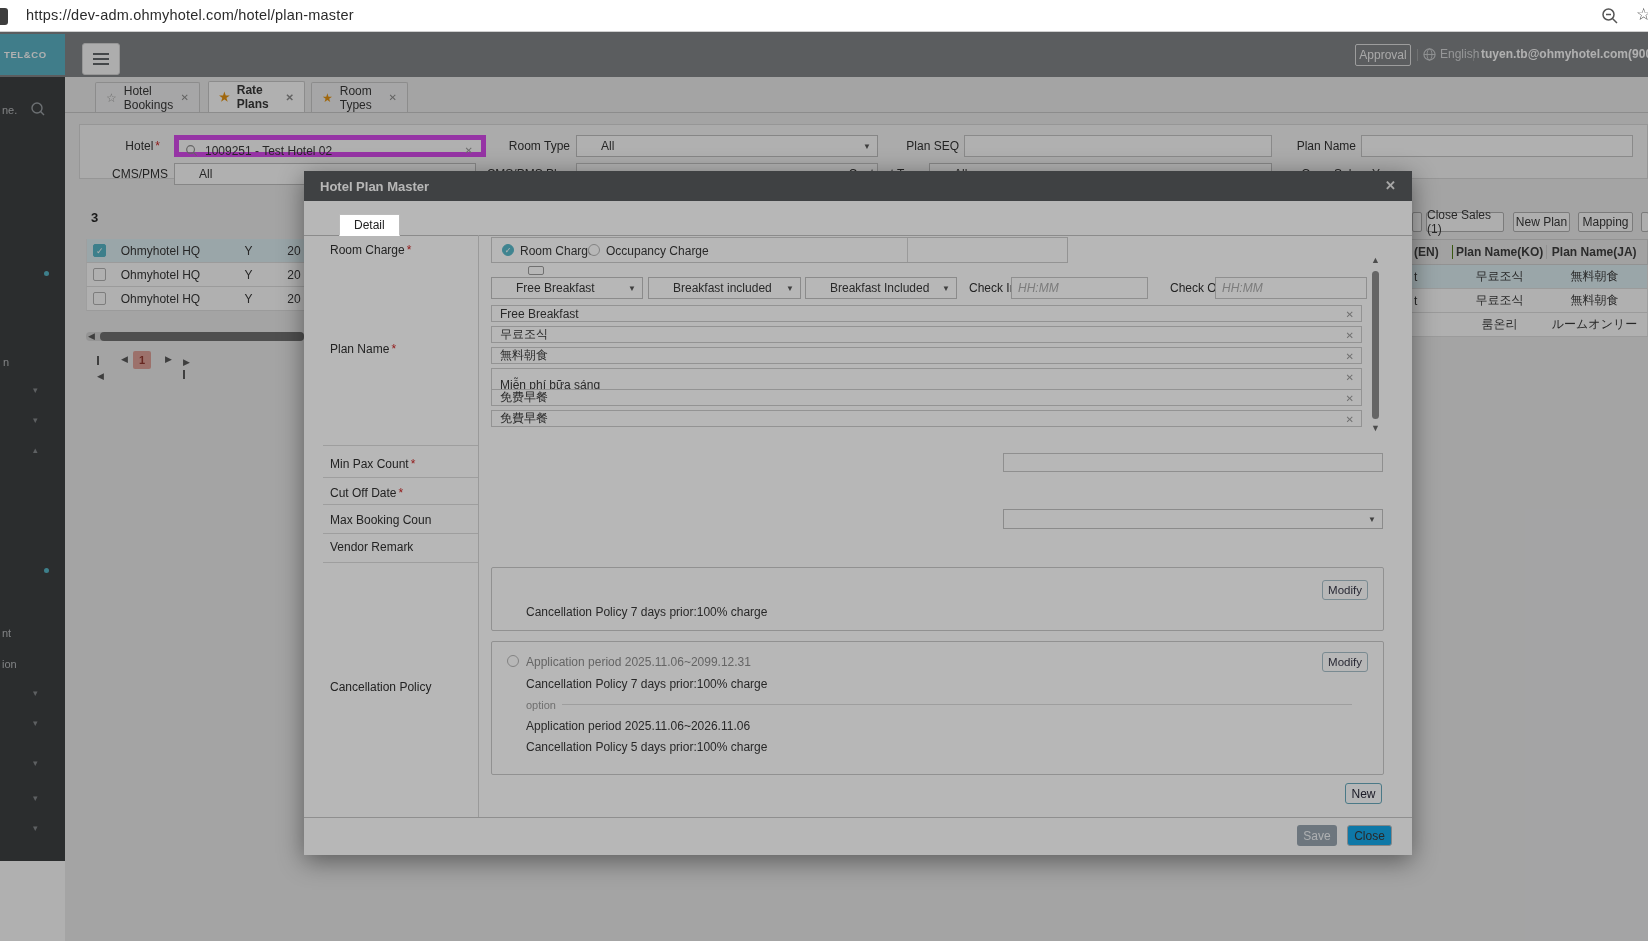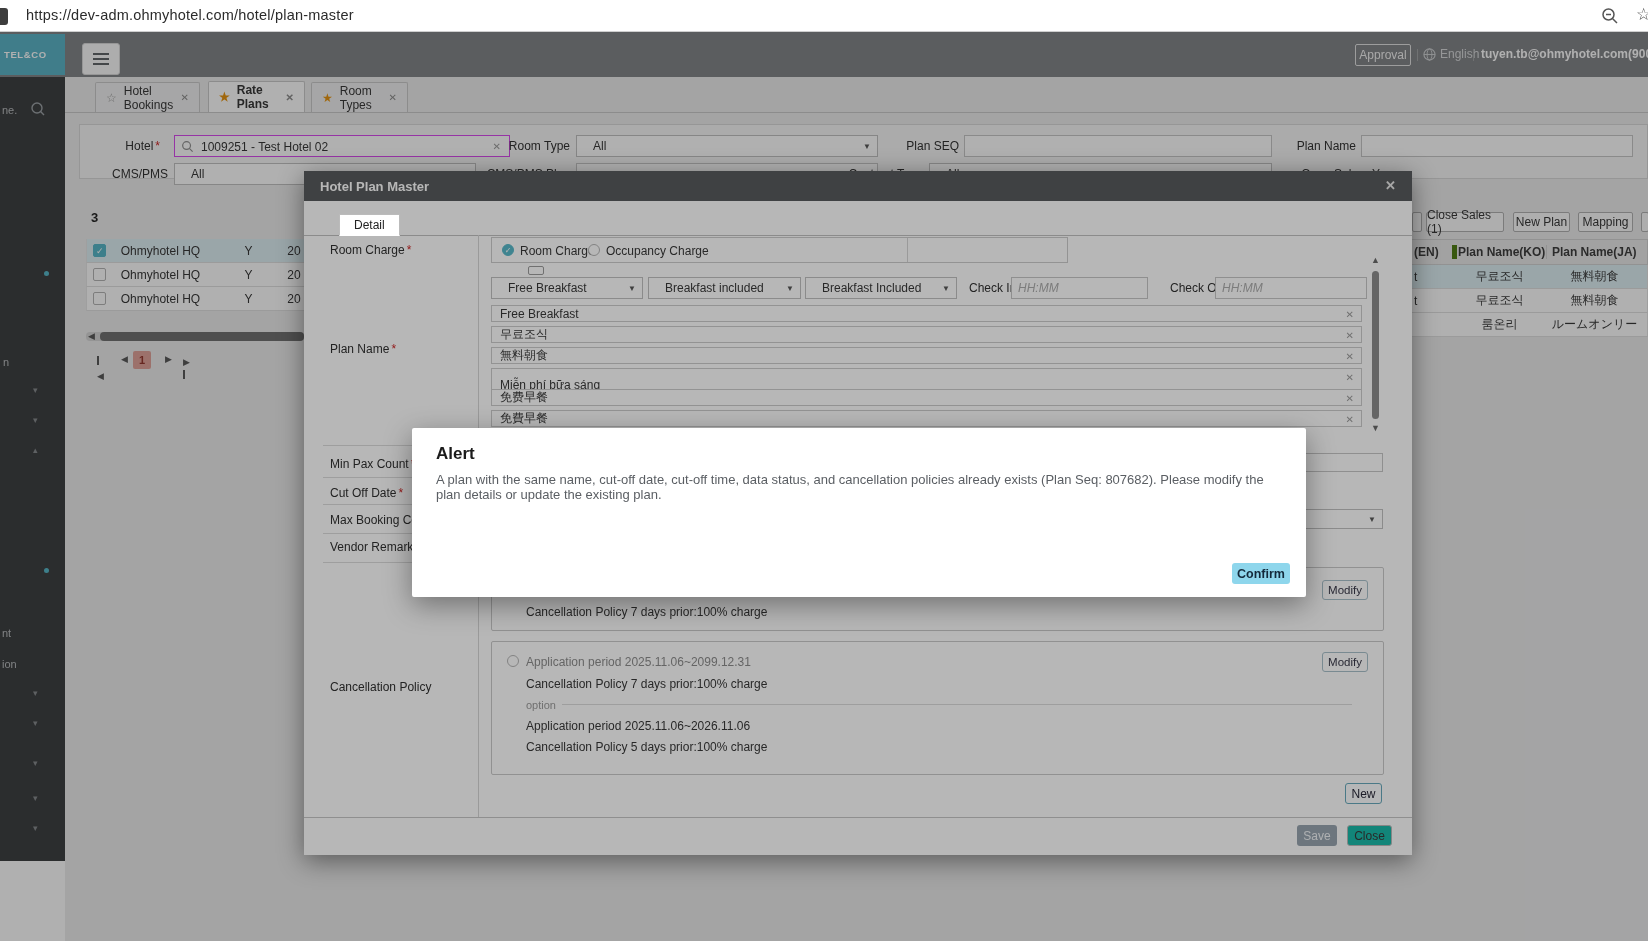--- a/index.html
+++ b/index.html
@@ -36,21 +36,21 @@
   .tx{color:#8b8b8b;font-size:10px}
   .tabline{left:0;top:35px;width:1583px;height:1px;background:#c9c9c9}
   
   .fpanel{left:14px;top:47px;width:1569px;height:55px;background:#f8f8f8;border:1px solid #d8d8d8}
   .lbl{font-size:12px;color:#2e2e2e;text-align:right}
   .req{color:#cc2222;margin-left:2px}
   .inp{border:1px solid #c6c6c6;background:#fff;font-family:"Liberation Sans",sans-serif;
        font-size:12px;color:#333;padding:0 6px;box-sizing:border-box}
   .inp::placeholder{color:#ababab;font-style:italic}
   .sel{border:1px solid #c0c0c0;background:#fff;display:flex;align-items:center;
-       padding:0 18px 0 16px;box-sizing:border-box}
+       padding:0 18px 0 24px;box-sizing:border-box}
   .car{position:absolute;right:6px;top:50%;transform:translateY(-50%);font-size:8px;color:#555}
   .xico{color:#9b9b9b;font-size:10px}
   
   .btn{border:1px solid #b0b0b0;background:#fdfdfd;border-radius:2px;display:flex;align-items:center;
        justify-content:center;font-size:12px;color:#333;box-sizing:border-box}
   .thead{display:flex;background:#ebebeb;border:1px solid #d2d2d2;height:24px;align-items:center;
          font-weight:bold;color:#3a3a3a}
   .trow{display:flex;height:23px;border-bottom:1px solid #e0e0e0;border-left:1px solid #e6e6e6;
         border-right:1px solid #e6e6e6;align-items:center;background:#fff}
   .trow.selrow{background:#dff0f5}
@@ -87,21 +87,21 @@
   .sb-th{width:7px;background:#8a8a8a;border-radius:4px}
   .polbox{border:1px solid #c9c9c9;border-radius:2px}
   .gray{color:#8a8a8a}
   .small{font-size:11px;color:#999}
   .modify{border:1px solid #a6bfc9;background:#fff;border-radius:3px;font-size:11.5px;color:#334;
           display:flex;align-items:center;justify-content:center}
   .newbtn{border:1px solid #64a7ba;background:#fdfeff;border-radius:3px;font-size:12px;color:#223;
           display:flex;align-items:center;justify-content:center}
   .savebtn{background:#95a2ae;color:#f2f5f7;border-radius:3px;display:flex;align-items:center;
            justify-content:center;font-size:12px}
-  .closebtn{background:#14b8a6;border:1px solid #b9b9b9;color:#333;border-radius:3px;display:flex;
+  .closebtn{background:#0ea5e9;border:1px solid #b9b9b9;color:#333;border-radius:3px;display:flex;
             align-items:center;justify-content:center;font-size:12px}
   
   .alert{left:412px;top:428px;width:894px;height:169px;background:#fff;border-radius:2px;
          box-shadow:0 8px 28px rgba(0,0,0,.38)}
   .atitle{font-size:17px;font-weight:600;color:#1b1b1b}
   .amsg{font-size:13px;color:#5a5e63}
   .confirm{background:#8ed6ec;color:#13293a;border-radius:3px;font-size:12.5px;font-weight:bold;
            display:flex;align-items:center;justify-content:center}
   svg{display:block}
 </style>
@@ -182,21 +182,21 @@
       <span class="tx">✕</span>
     </div>
     <div class="abs tab" style="left:246px;top:5px;width:97px">
       <span class="tstar">★</span>
       <span>Room Types</span>
       <span class="tx">✕</span>
     </div>
 
     <div class="abs fpanel"></div>
     <div class="abs lbl" style="left:25px;top:62px;width:70px"><span>Hotel</span><span class="req">*</span></div>
-    <div class="abs" style="left:109px;top:58px;width:336px;height:22px;border:1px solid #d946ef;background:#fff">
+    <div class="abs" style="left:109px;top:58px;width:312px;height:22px;border:5px solid #d946ef;background:#fff">
       <span class="abs" style="left:6px;top:4px">
         <svg width="13" height="13" viewBox="0 0 14 14">
             <circle cx="6" cy="6" r="4.2" fill="none" stroke="#8f8f8f" stroke-width="1.3"></circle>
             <line x1="9" y1="9" x2="12.5" y2="12.5" stroke="#8f8f8f" stroke-width="1.3"></line>
           </svg>
       </span>
       <span class="abs" style="left:26px;top:4px;color:#333">1009251 - Test Hotel 02</span>
       <span class="abs xico" style="right:8px;top:5px">✕</span>
     </div>
     <div class="abs lbl" style="left:435px;top:62px;width:70px">Room Type</div>
@@ -254,21 +254,21 @@
           </div>
         <div class="cc" style="width:106px;justify-content:flex-start;padding-left:8px">Ohmyhotel HQ</div>
         <div class="cc" style="width:62px">Y</div>
         <div class="cc" style="width:46px;justify-content:flex-start;padding-left:8px">20</div>
       </div>
     </div>
 
     <div class="abs" style="left:1347px;top:162px;width:236px">
       <div class="thead" style="border-left:none">
         <div class="cc" style="width:40px;justify-content:flex-start;padding-left:2px">(EN)</div>
-        <div class="cc" style="width:95px;border-left:5px solid #4d7c0f">Plan Name(KO)</div>
+        <div class="cc" style="width:95px;border-left:1px solid #4d7c0f">Plan Name(KO)</div>
         <div class="cc" style="width:95px;border-left:1px solid #d2d2d2">Plan Name(JA)</div>
         <div class="cc" style="width:6px;border-left:1px solid #d2d2d2"></div>
       </div>
       <div class="trow selrow" style="border-left:none">
         <div class="cc" style="width:40px;justify-content:flex-start;padding-left:2px">t</div>
         <div class="cc" style="width:95px">무료조식</div>
         <div class="cc" style="width:95px">無料朝食</div>
       </div>
       <div class="trow" style="border-left:none">
         <div class="cc" style="width:40px;justify-content:flex-start;padding-left:2px">t</div>
@@ -398,19 +398,14 @@
 
     <div class="abs newbtn" style="left:1041px;top:612px;width:37px;height:21px">New</div>
 
     <div class="abs hline" style="left:0;top:646px;width:1108px;background:#c6c6c6"></div>
     <div class="abs savebtn" style="left:993px;top:654px;width:40px;height:21px">Save</div>
     <div class="abs closebtn" style="left:1043px;top:654px;width:45px;height:21px">Close</div>
 
     <div class="abs mdim"></div>
   </div>
 
-  <div class="abs alert">
-    <div class="abs atitle" style="left:24px;top:16px">Alert</div>
-    <div class="abs amsg" style="left:24px;top:44px;width:848px">A plan with the same name, cut-off date, cut-off time, data status, and cancellation policies already exists (Plan Seq: 807682). Please modify the plan details or update the existing plan.</div>
-    <div class="abs confirm" style="right:16px;bottom:13px;width:58px;height:21px">Confirm</div>
-  </div>
 
 </div>
 
 </body></html>

